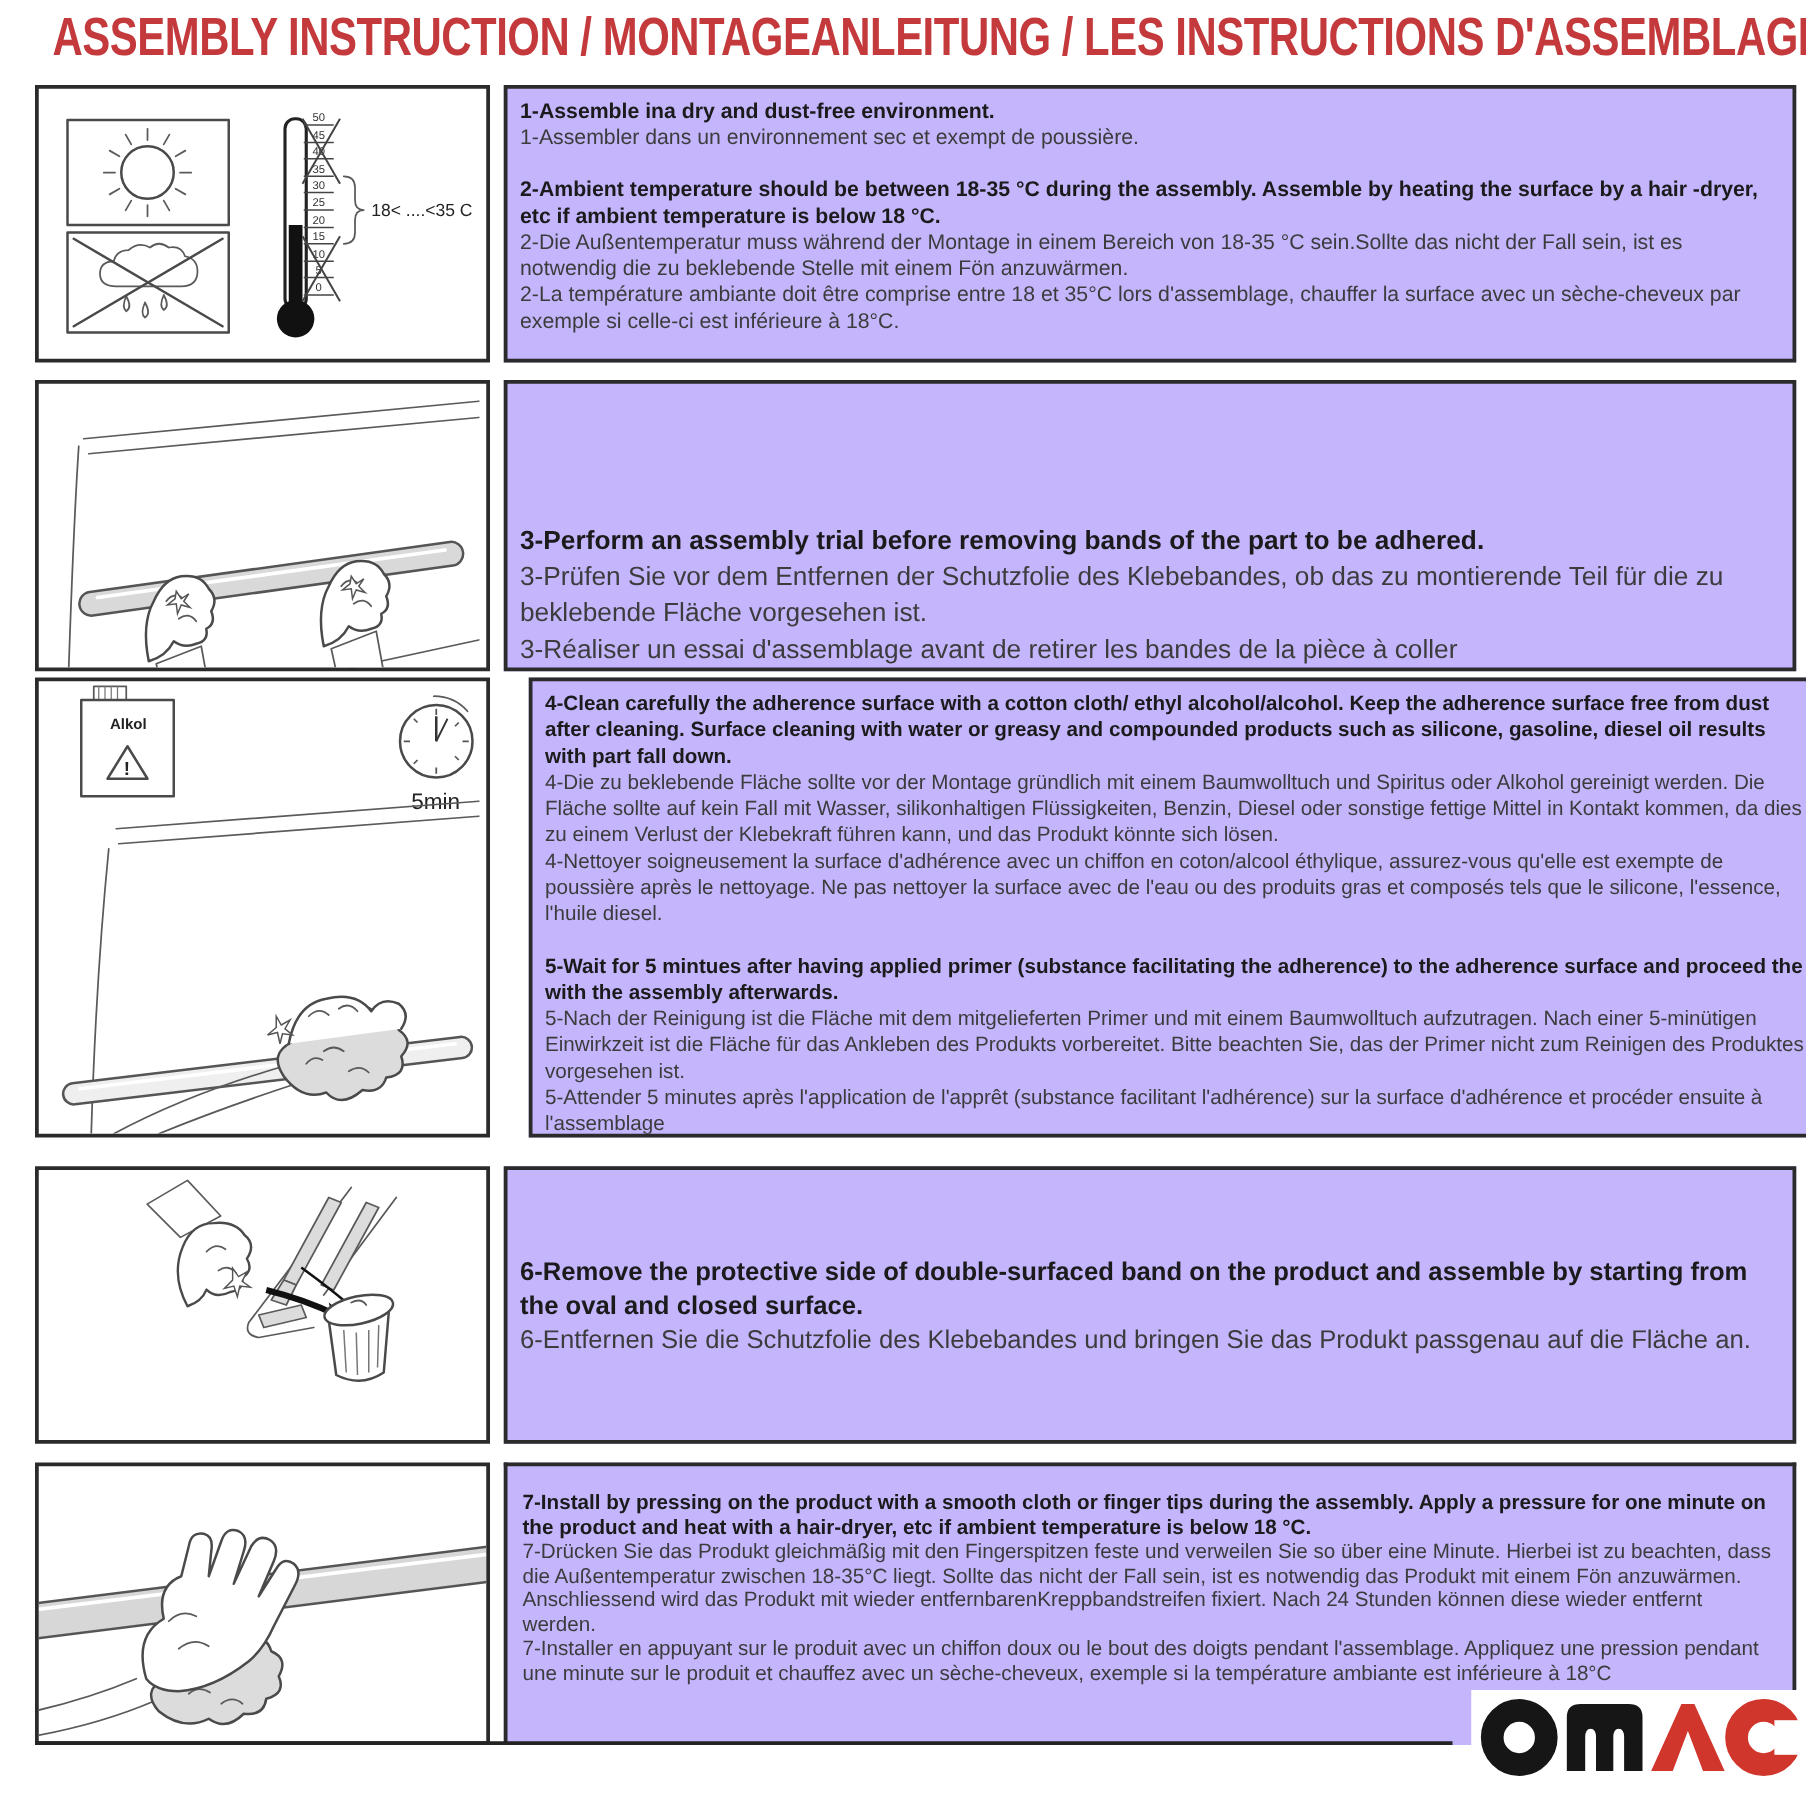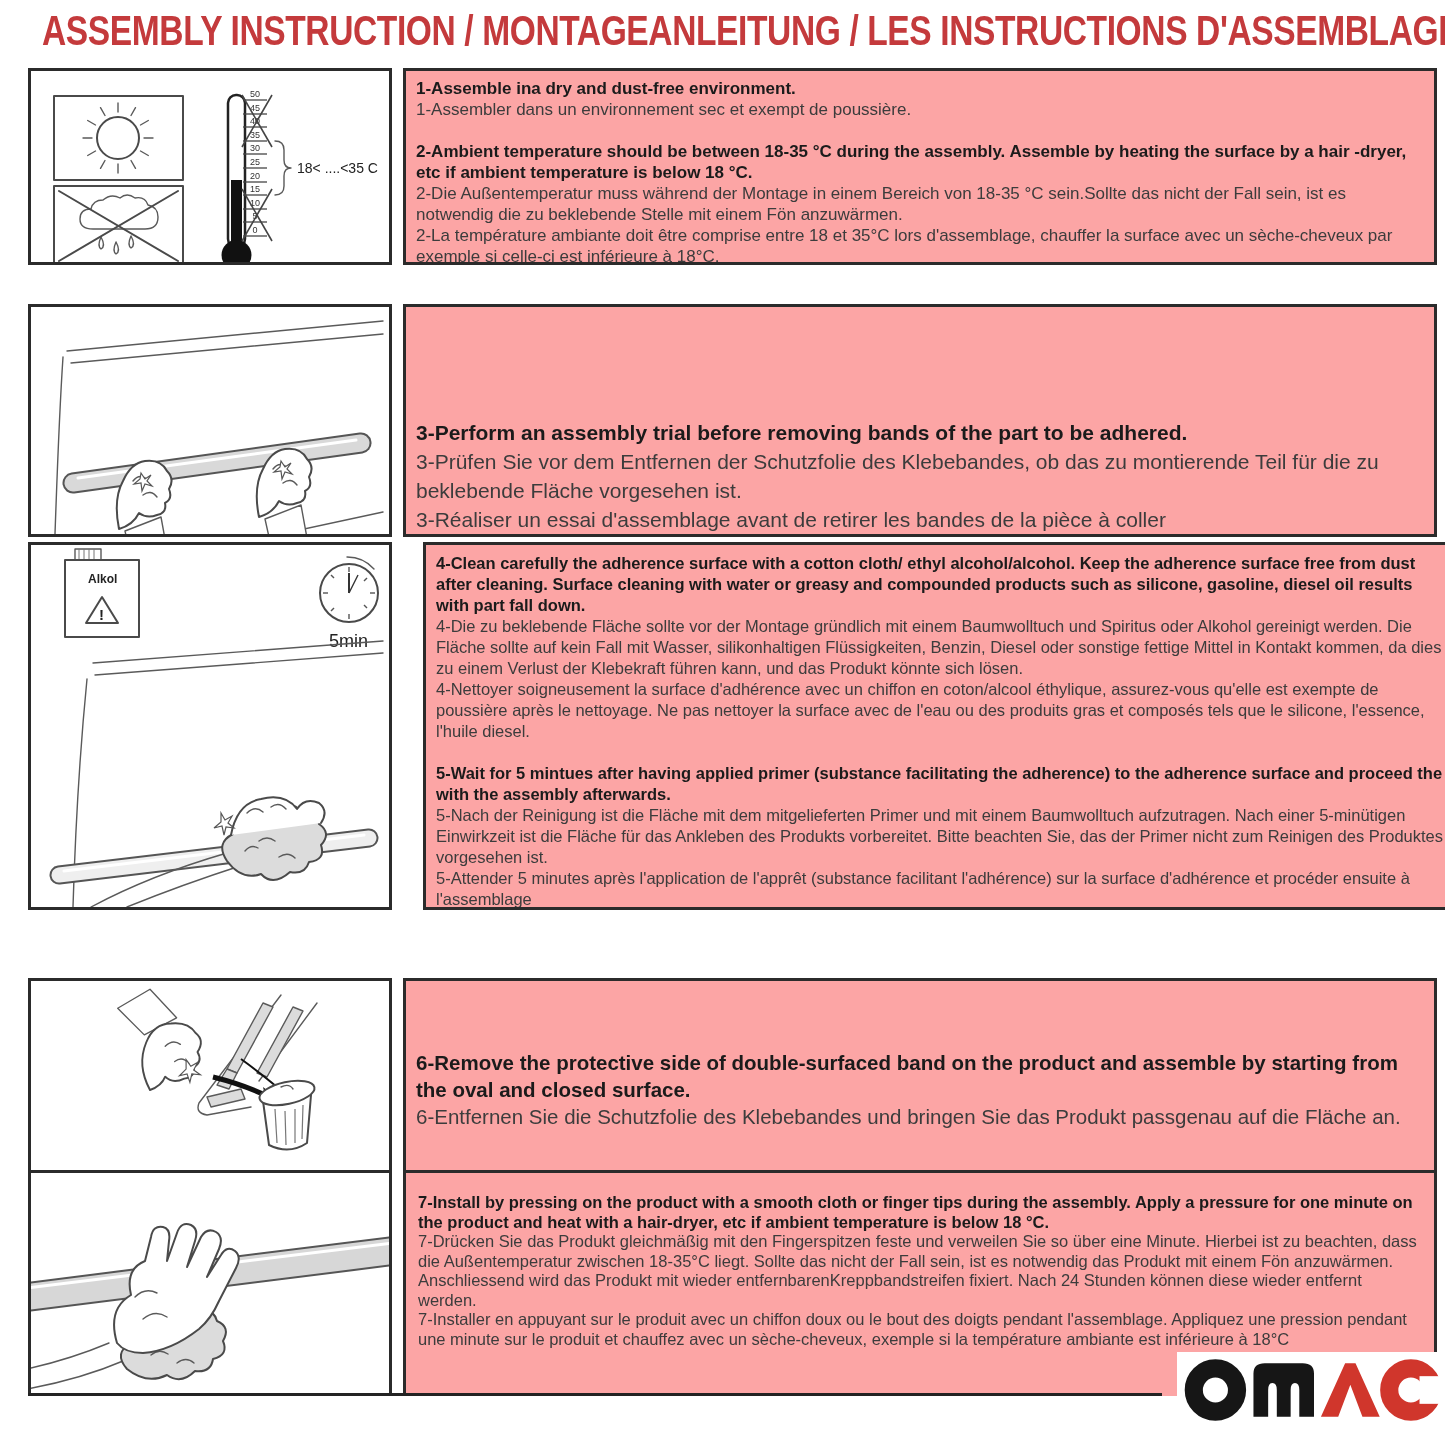--- a/index.html
+++ b/index.html
@@ -12,30 +12,30 @@
     font-size:43px;font-weight:700;color:#c43a3c;letter-spacing:-0.5px;white-space:nowrap;
     transform:scaleX(0.78);transform-origin:left center;
   }
   .row{position:absolute;left:0;width:1445px;}
   .illus{
     position:absolute;left:28px;width:364px;height:100%;
     border:3px solid #2b2b2b;box-sizing:border-box;background:#fff;overflow:hidden;
   }
   .txt{
     position:absolute;left:403px;width:1034px;height:100%;
-    border:3px solid #2b2b2b;box-sizing:border-box;background:#fca5a5;overflow:hidden;
+    border:3px solid #2b2b2b;box-sizing:border-box;background:#c4b5fd;overflow:hidden;
     color:#3c3c3c;
   }
   .txt p{margin:0;}
   .txt p.b{font-weight:700;color:#1b1b1b;}
   .txt p.gap{margin-top:21px;}
-  .row1{top:68px;height:197px;}
+  .row1{top:68px;height:222px;}
   .row2{top:304px;height:233px;}
   .row3{top:542px;height:368px;}
-  .row4{top:978px;height:222px;}
+  .row4{top:933px;height:222px;}
   .row5{top:1170px;height:226px;}
   .row1 .txt{font-size:17px;line-height:21px;padding:7px 10px;}
   .row2 .txt{font-size:21px;line-height:29px;padding:0 10px;display:flex;flex-direction:column;justify-content:flex-end;}
   .row3 .txt{font-size:16.5px;line-height:21px;padding:8px 10px;margin-left:20px;}
   .row4 .txt{font-size:20.5px;line-height:27px;padding:0 10px;display:flex;flex-direction:column;justify-content:center;}
   .row5 .txt{font-size:16.5px;line-height:19.5px;padding:20px 12px 2px;border-bottom:none;}
   .bottom-rule{position:absolute;left:28px;top:1393px;width:1134px;height:3px;background:#232323;}
   .logo{position:absolute;right:0;top:1352px;width:268px;height:76px;background:#fff;display:flex;align-items:center;justify-content:flex-end;}
   svg{display:block;}
   .sketch{stroke:#4a4a4a;stroke-width:2;fill:none;stroke-linecap:round;stroke-linejoin:round;}

